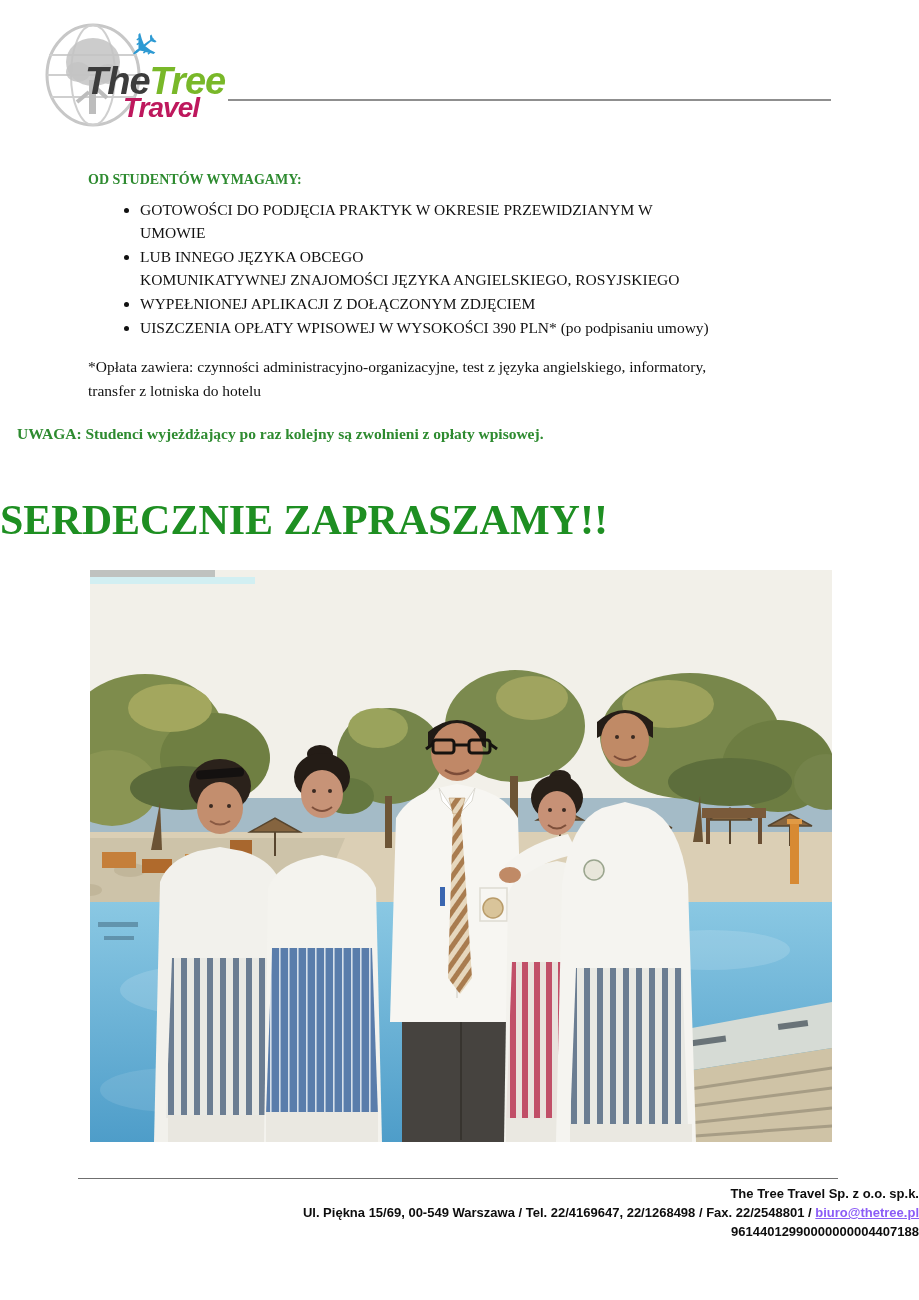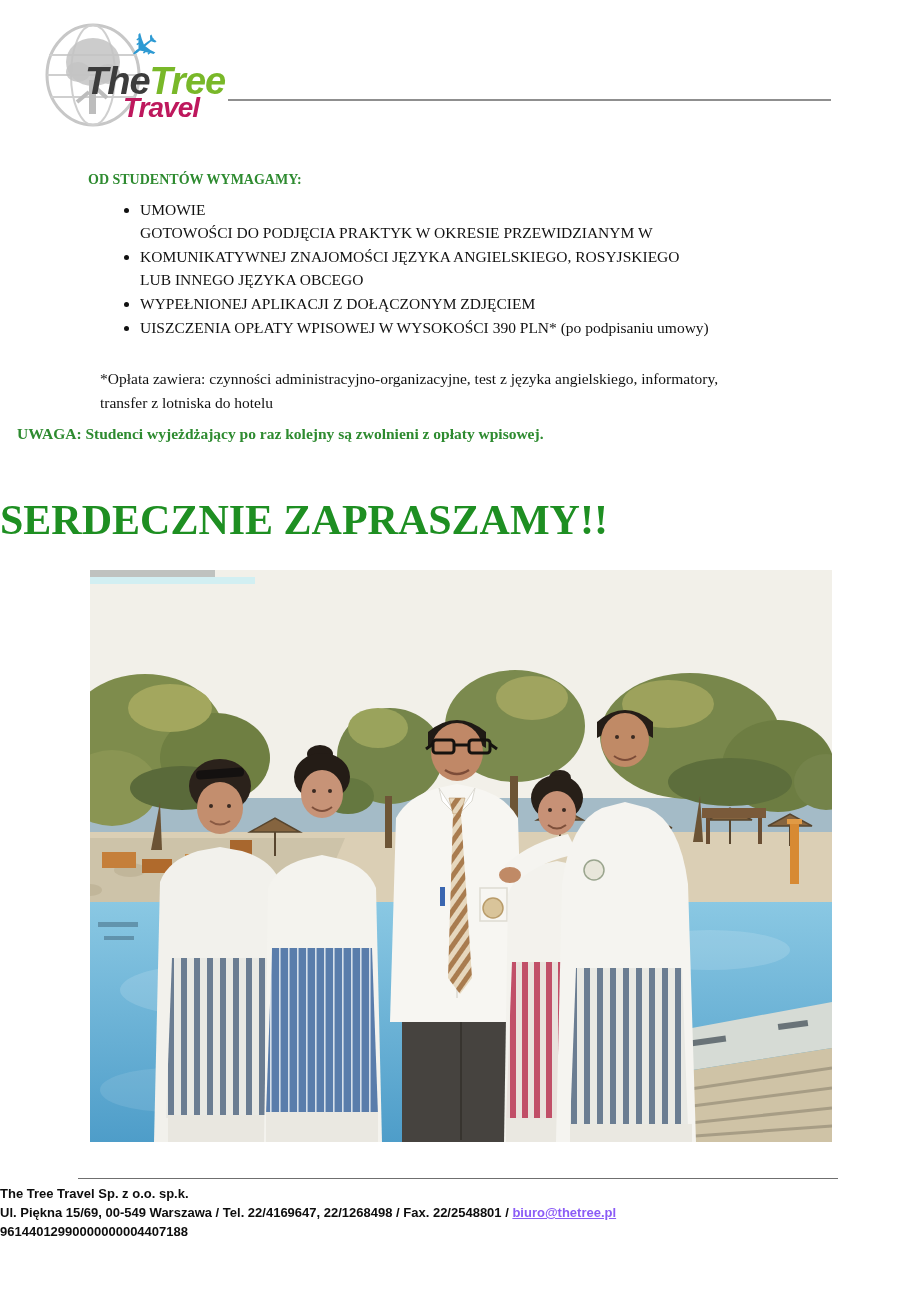--- a/index.html
+++ b/index.html
@@ -15,31 +15,31 @@
   .logo-the{color:#3c3c3c;} .logo-tree{color:#79b829;}
   .logo-travel{position:absolute;left:78px;top:72px;font-family:"Liberation Sans",sans-serif;
                font-style:italic;font-weight:bold;font-size:28px;color:#be185d;letter-spacing:-1px;}
   .header-rule{position:absolute;left:228px;top:99px;width:603px;border-top:2px solid #8f8f8f;}
   
   .req-heading{position:absolute;left:88px;top:160px;font-size:14px;font-weight:bold;color:#2e8b30;}
   .req-list{position:absolute;left:88px;top:198px;margin:0;padding-left:52px;width:740px;
             font-size:15.5px;line-height:23px;}
   .req-list li{margin:0 0 1px 0;}
   .line{display:block;}
-  .fee-note{position:absolute;left:88px;top:355px;width:780px;font-size:15.5px;line-height:24px;margin:12px;}
+  .fee-note{position:absolute;left:88px;top:355px;width:780px;font-size:15.5px;line-height:24px;margin:0;}
   .notice{position:absolute;left:17px;top:425px;width:919px;font-size:15.5px;
           font-weight:bold;color:#2e8b30;margin:0;}
   .big-heading{position:absolute;left:0;top:496px;width:919px;margin:0;
                font-size:42px;font-weight:bold;color:#1e8f22;letter-spacing:0px;}
   
   .photo{position:absolute;left:90px;top:570px;width:742px;height:572px;}
   .photo svg{display:block;width:742px;height:572px;}
   
   .footer-rule{position:absolute;left:78px;top:1178px;width:760px;border-top:1px solid #6f6f6f;}
-  .footer{position:absolute;left:0;top:1184px;width:919px;text-align:left;
+  .footer{position:absolute;left:0;top:1184px;width:919px;text-align:right;
           font-family:"Liberation Sans",sans-serif;font-size:13px;font-weight:bold;line-height:19px;color:#0d0d0d;}
   .footer a{color:#8b5cf6;font-weight:bold;}
 </style>
 </head>
 <body>
 
 <div class="page">
 
   <div class="logo-wrap">
     <svg class="globe" width="100" height="106" viewBox="0 0 100 106">
@@ -59,26 +59,26 @@
       <span class="logo-the">The</span><span class="logo-tree">Tree</span>
     </div>
     <div class="logo-travel">Travel</div>
   </div>
   <div class="header-rule"></div>
 
   <h2 class="req-heading">OD STUDENTÓW WYMAGAMY:</h2>
 
   <ul class="req-list">
     <li>
+      <span class="line">GOTOWOŚCI DO PODJĘCIA PRAKTYK W OKRESIE PRZEWIDZIANYM W</span>
       <span class="line">UMOWIE</span>
-      <span class="line">GOTOWOŚCI DO PODJĘCIA PRAKTYK W OKRESIE PRZEWIDZIANYM W</span>
-    </li>
-    <li>
+    </li>
+    <li>
+      <span class="line">LUB INNEGO JĘZYKA OBCEGO</span>
       <span class="line">KOMUNIKATYWNEJ ZNAJOMOŚCI JĘZYKA ANGIELSKIEGO, ROSYJSKIEGO</span>
-      <span class="line">LUB INNEGO JĘZYKA OBCEGO</span>
     </li>
     <li>
       <span class="line">WYPEŁNIONEJ APLIKACJI Z DOŁĄCZONYM ZDJĘCIEM</span>
     </li>
     <li>
       <span class="line">UISZCZENIA OPŁATY WPISOWEJ W WYSOKOŚCI 390 PLN* (po podpisaniu umowy)</span>
     </li>
   </ul>
 
   <p class="fee-note">

